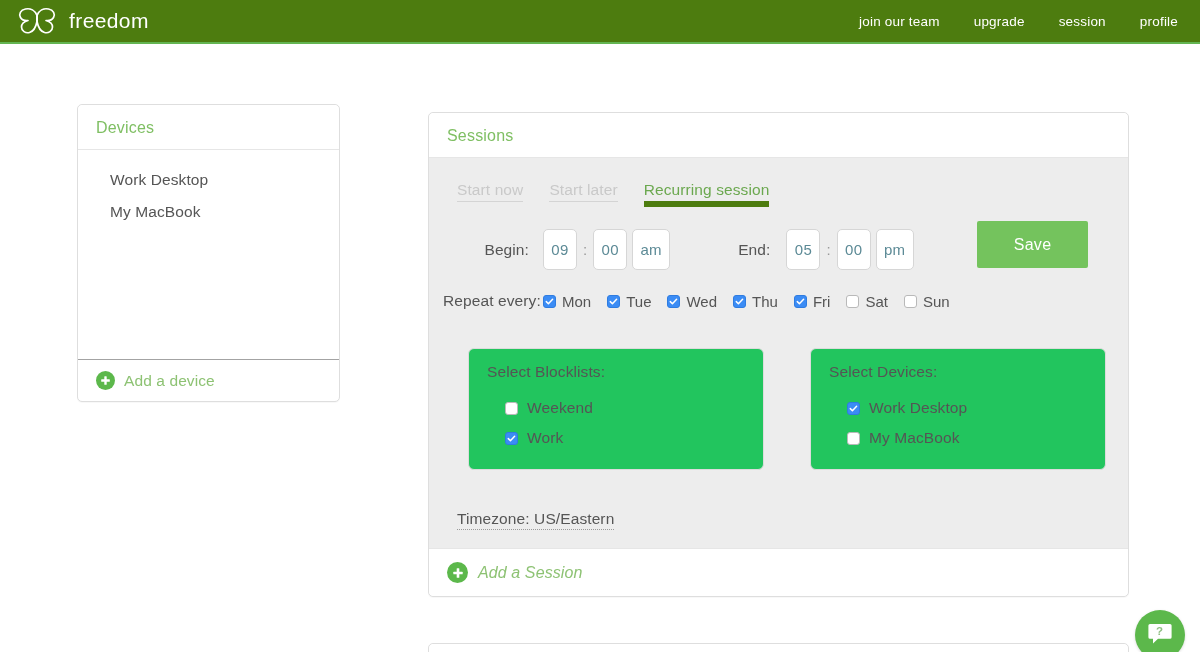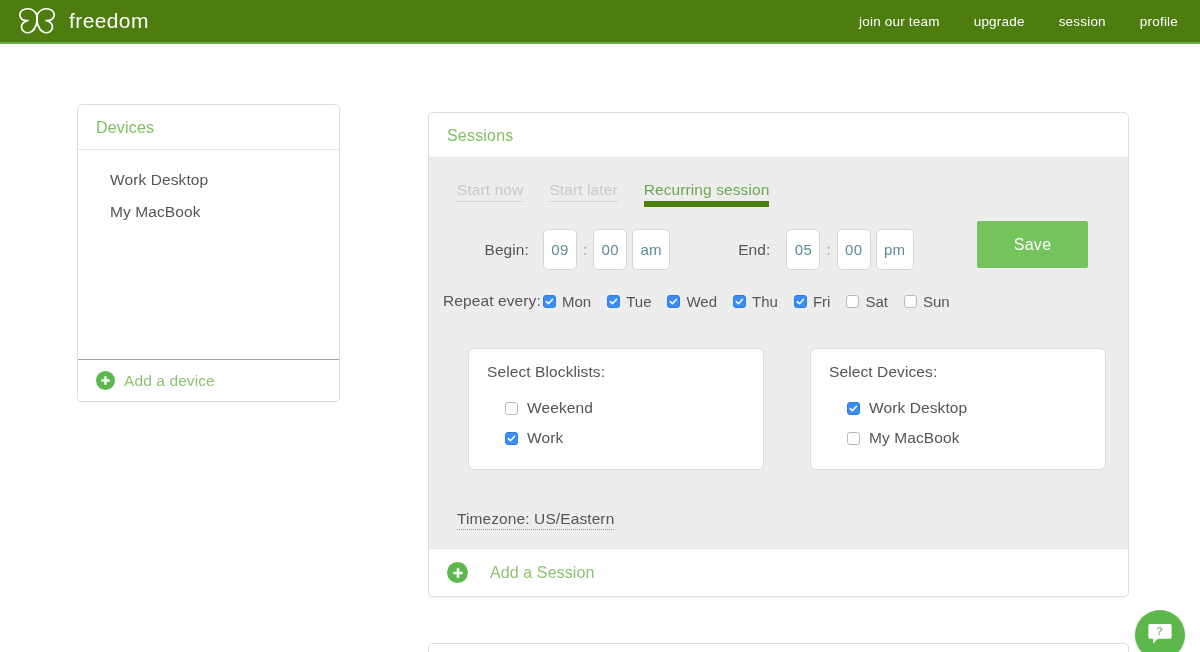--- a/index.html
+++ b/index.html
@@ -177,21 +177,21 @@
   }
   .cb svg { display: block; }
 
   
   .selects {
     display: flex; gap: 46px;
     padding: 38px 0 0 25px;
   }
   .select-card {
     width: 303px;
-    background: #ffffff;
+    background: #22c55e;
     border: 1px solid #dcdcdc;
     border-radius: 6px;
     padding: 14px 12px 16px 18px;
   }
   .select-title {
     font-size: 15.5px;
     color: #555555;
     padding-bottom: 12px;
     letter-spacing: .1px;
   }
@@ -210,21 +210,21 @@
     border-bottom: 1px dotted #9a9a9a;
     padding-bottom: 2px;
     letter-spacing: .1px;
   }
 
   .sessions-foot {
     background: #ffffff;
     border-top: 1px solid #e6e6e6;
     border-radius: 0 0 5px 5px;
     padding: 13px 18px;
-    display: flex; align-items: center; gap: 22px;
+    display: flex; align-items: center; gap: 10px; font-style: italic;
   }
   .plus-icon.lg { width: 21px; height: 21px; }
   .add-session-link { color: #8dc273; font-size: 16px; letter-spacing: .1px; }
 
   
   .blocks {
     position: absolute;
     left: 428px; top: 599px;
     width: 701px;
     height: 80px;

